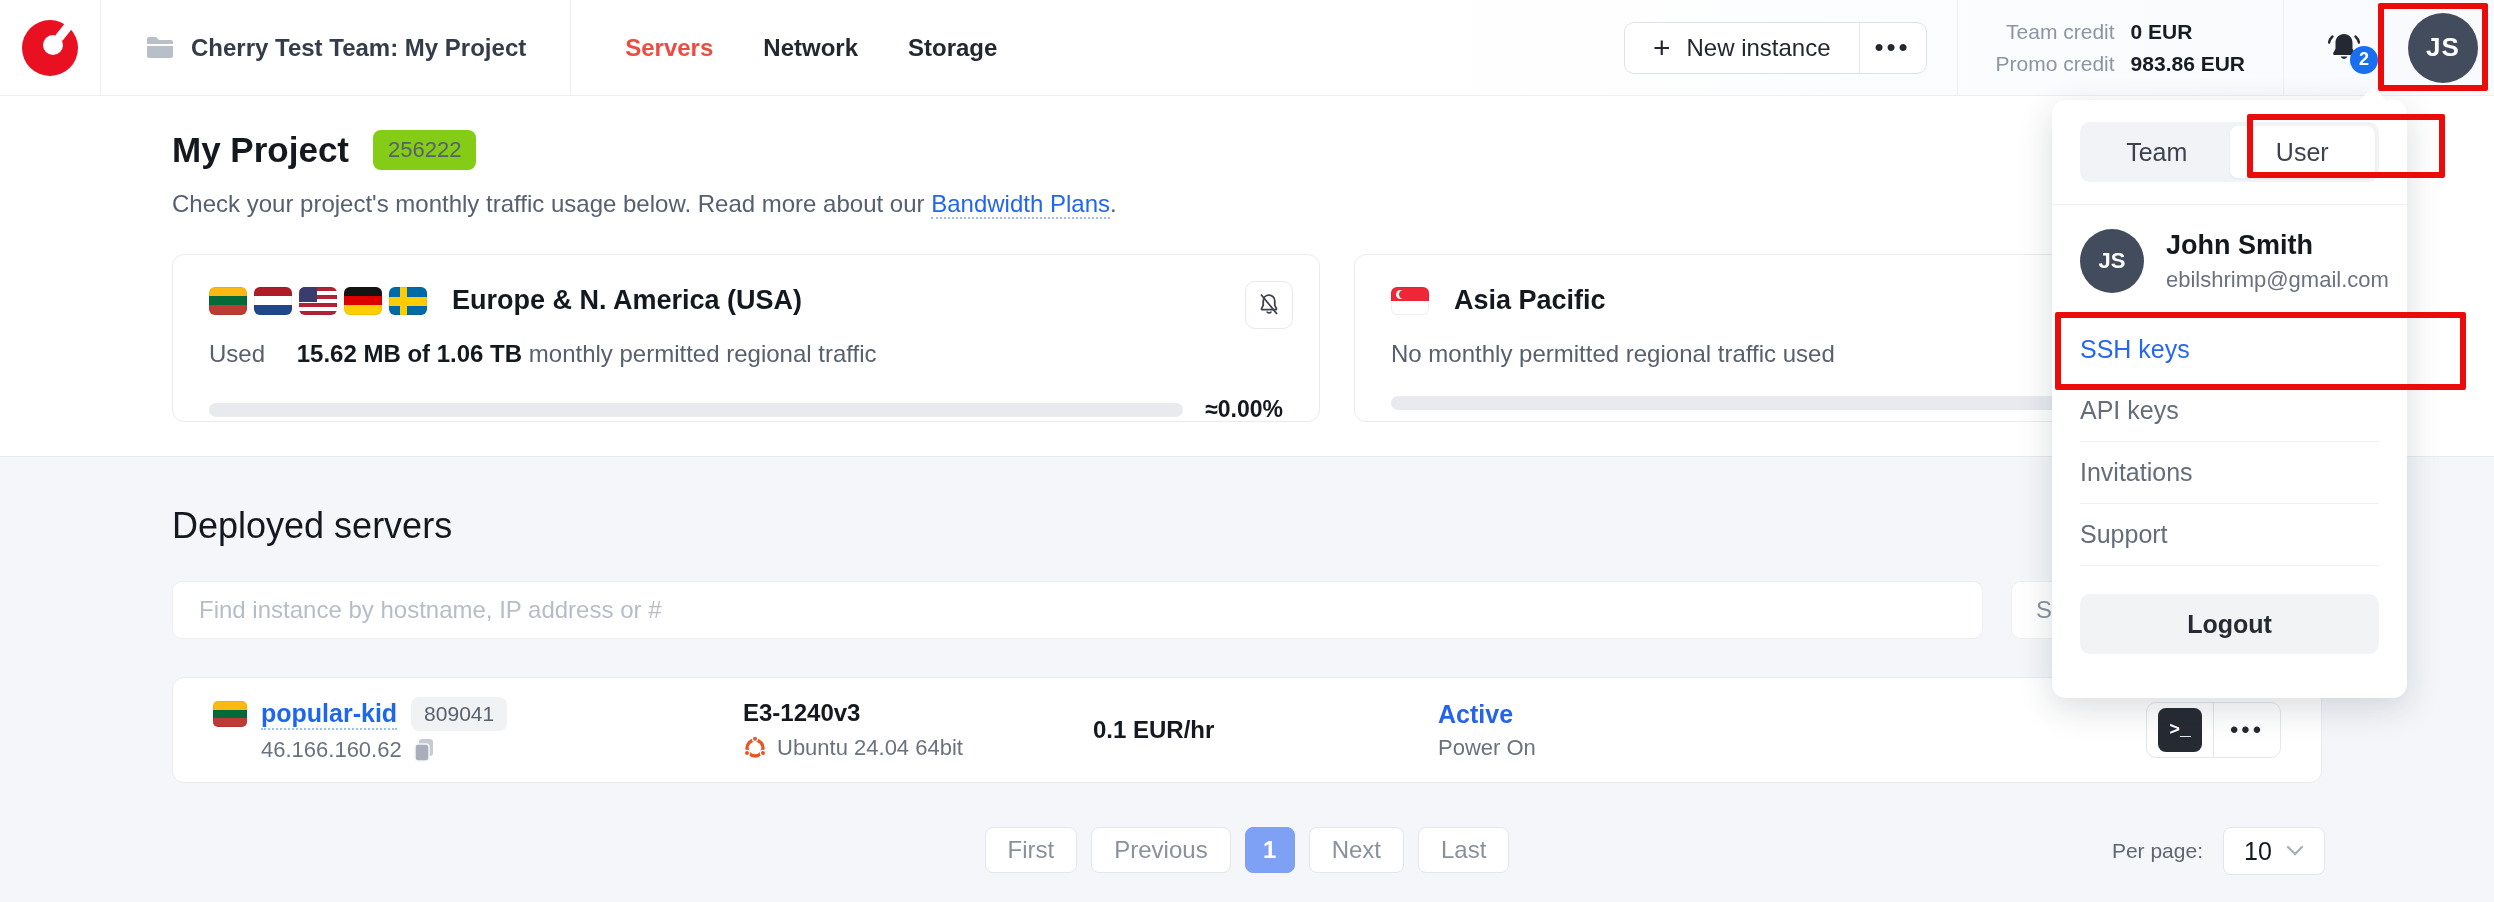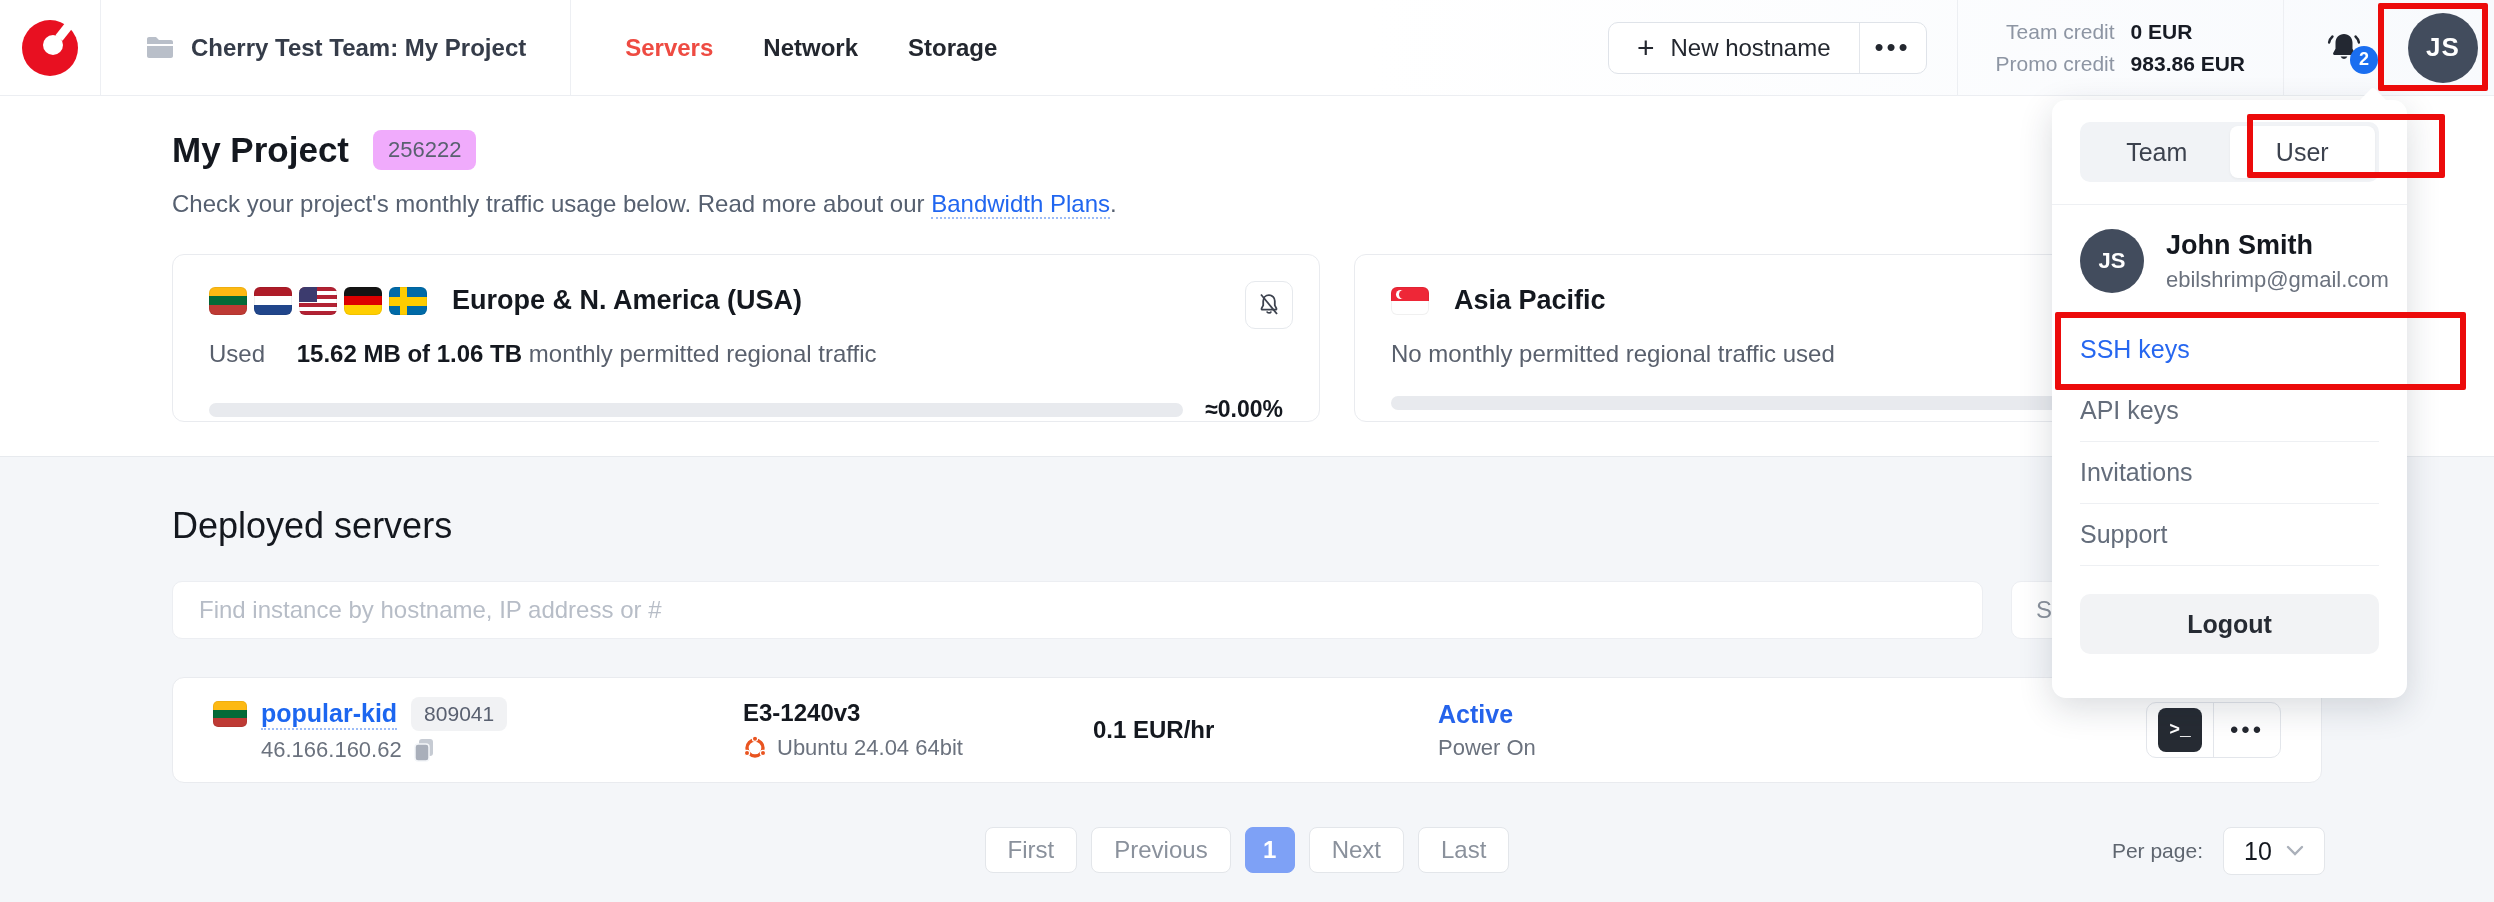--- a/index.html
+++ b/index.html
@@ -31,21 +31,21 @@
   .credit-label { font-size:21px; color:#8d95a3; text-align:right; }
   .credit-value { font-size:21px; font-weight:700; color:#171b24; }
   .bell-wrap { position:relative; margin:0 44px 0 40px; cursor:pointer; }
   .bell-badge { position:absolute; right:-14px; bottom:-6px; width:28px; height:28px; border-radius:50%; background:#1a6ef0; color:#fff; font-size:18px; font-weight:700; display:flex; align-items:center; justify-content:center; }
   .avatar { width:70px; height:70px; border-radius:50%; background:#424c5d; color:#fff; font-size:26px; font-weight:600; display:flex; align-items:center; justify-content:center; letter-spacing:1px; margin-right:16px; cursor:pointer; }
 
   
   .traffic-section { position:absolute; top:96px; left:0; width:2494px; height:360px; background:#fff; padding:34px 172px 0 172px; }
   .title-row { display:flex; align-items:center; gap:24px; }
   .page-title { font-size:35px; font-weight:700; color:#14181f; }
-  .id-badge { background:#f0abfc; border-radius:8px; padding:7px 15px; font-size:22px; color:#596070; }
+  .id-badge { background:#84cc16; border-radius:8px; padding:7px 15px; font-size:22px; color:#596070; }
   .subtitle { margin-top:20px; font-size:24px; color:#566070; }
   .subtitle a, .dotted-link { color:#2066f0; text-decoration:none; border-bottom:2px dotted #9cbcf7; cursor:pointer; }
   .cards-row { display:flex; gap:34px; margin-top:36px; }
   .traffic-card { position:relative; border:1px solid #e9ebef; border-radius:12px; background:#fff; padding:30px 36px; height:168px; }
   .card-eu { width:1148px; }
   .card-ap { flex:1; }
   .flags-row { display:flex; align-items:center; gap:7px; }
   .flag { width:38px; height:28px; border-radius:6px; box-shadow:0 0 0 1px rgba(0,0,0,.06) inset; flex:none; }
   .flag-lt { background:linear-gradient(180deg,#fdb913 0 33%,#046a38 33% 66%,#be3a34 66% 100%); }
   .flag-nl { background:linear-gradient(180deg,#ae1c28 0 33%,#ffffff 33% 66%,#21468b 66% 100%); }
@@ -142,21 +142,21 @@
     </div>
     <nav class="mainnav">
       <span class="navitem active">Servers</span>
       <span class="navitem">Network</span>
       <span class="navitem">Storage</span>
     </nav>
     <div class="spacer"></div>
     <div class="instance-group">
       <div class="instance-main">
         <span class="plus-glyph">+</span>
-        <span class="instance-label">New hostname</span>
+        <span class="instance-label">New instance</span>
       </div>
       <div class="instance-sep"></div>
       <div class="instance-more">
         <span>•••</span>
       </div>
     </div>
     <div class="hdiv"></div>
     <div class="credits">
       <span class="credit-label">Team credit</span>
       <span class="credit-value">0 EUR</span>

